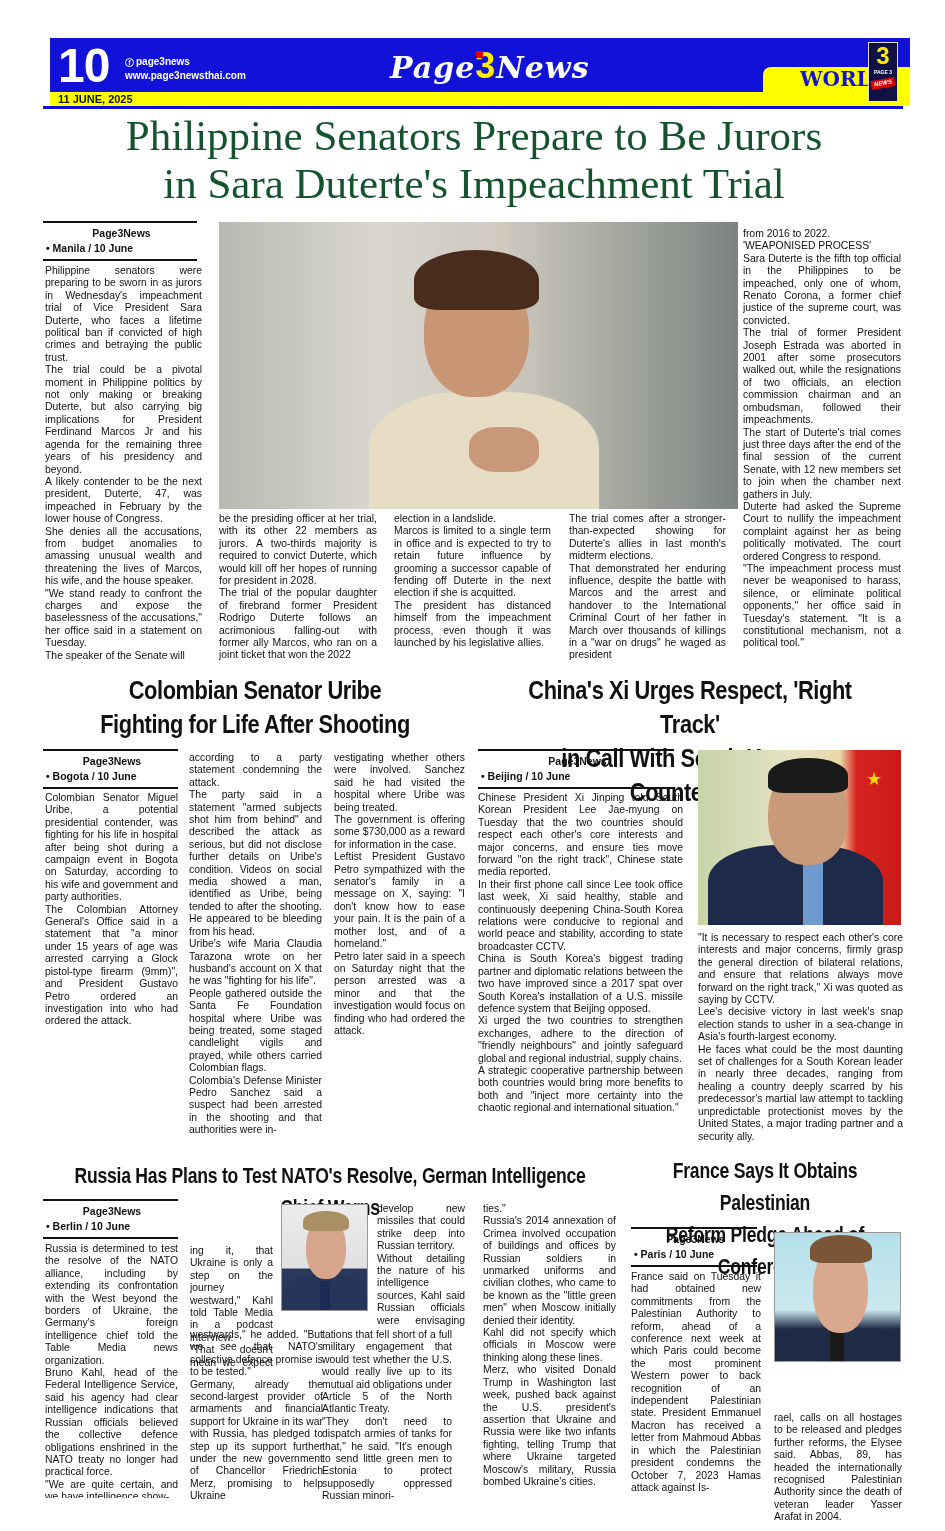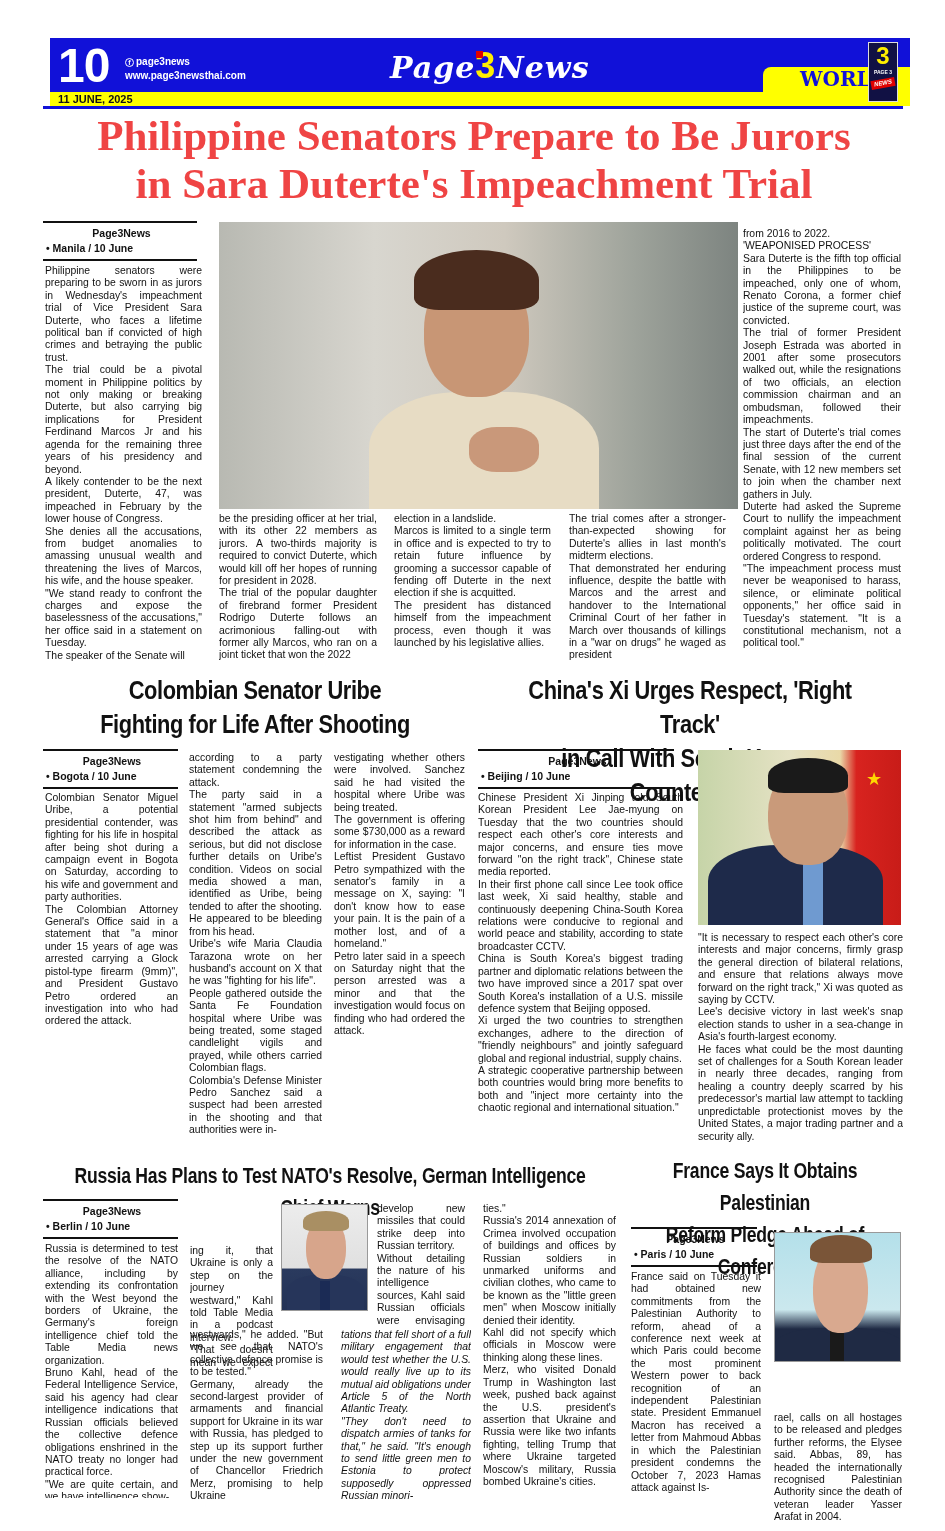--- a/index.html
+++ b/index.html
@@ -18,21 +18,21 @@
   .logo { position: absolute; left: 340px; top: 8px; font-family: "DejaVu Serif", serif; font-weight: bold; font-style: italic; font-size: 30px; color: #fff; letter-spacing: 1px; line-height: 40px; }
   .logo .three { color: #ffee00; font-style: normal; font-family: "Liberation Sans", sans-serif; font-size: 36px; position: relative; }
   .logo .three::before { content: ""; position: absolute; left: 1px; top: 6px; width: 7px; height: 7px; background: #e00000; }
   .section-label { position: absolute; left: 750px; top: 28px; font-family: "DejaVu Serif", serif; font-weight: bold; font-size: 20px; color: #1111d8; line-height: 26px; }
   .mh-badge { position: absolute; left: 818px; top: 4px; width: 30px; height: 60px; background: #111144; border: 1px solid #ddd; text-align: center; }
   .mh-badge .b3 { color: #ffee00; font-weight: bold; font-size: 24px; line-height: 26px; display: block; }
   .mh-badge .bp { color: #fff; font-size: 5px; font-weight: bold; display: block; line-height: 7px; }
   .mh-badge .bn { color: #fff; background: #e00000; font-size: 6px; font-style: italic; font-weight: bold; display: block; line-height: 9px; margin: 3px 2px 0; transform: rotate(-10deg); }
 
   
-  .main-headline { position: absolute; left: 40px; top: 112px; width: 868px; text-align: center; font-family: "Liberation Serif", serif; font-weight: bold; font-size: 43px; line-height: 48px; color: #ef4444; }
+  .main-headline { position: absolute; left: 40px; top: 112px; width: 868px; text-align: center; font-family: "Liberation Serif", serif; font-weight: normal; font-size: 43px; line-height: 48px; color: #14532d; }
   .sub-headline { position: absolute; text-align: center; font-family: "Liberation Sans", sans-serif; font-weight: bold; font-size: 26px; line-height: 34px; color: #111; transform: scaleX(0.84); transform-origin: center top; letter-spacing: -0.5px; }
   .sm-headline { position: absolute; text-align: center; font-family: "Liberation Sans", sans-serif; font-weight: bold; font-size: 22px; line-height: 32px; color: #111; transform: scaleX(0.8); transform-origin: center top; letter-spacing: -0.3px; }
 
   
   .byline { position: absolute; border-top: 2px solid #111; border-bottom: 2px solid #111; padding: 3px 0 3px 3px; font-size: 10.5px; font-weight: bold; line-height: 15px; }
   .byline .agency { display: block; text-align: center; }
   .byline .place { display: block; }
 
   
   .col { position: absolute; font-family: "Liberation Sans", sans-serif; font-size: 10.4px; line-height: 12.4px; text-align: justify; color: #111; overflow: hidden; }
@@ -196,21 +196,21 @@
   <div class="ph-hair" style="left:21px; top:6px; width:46px; height:20px; background:#a98f63;"></div>
 </div>
 <div class="col" style="left:190px; top:1329px; width:133px; height:170px;">
   <p>westwards," he added. "But we see that NATO's collective defence promise is to be tested."</p>
   <p>Germany, already the second-largest provider of armaments and financial support for Ukraine in its war with Russia, has pledged to step up its support further under the new government of Chancellor Friedrich Merz, promising to help Ukraine</p>
 </div>
 <div class="col" style="left:377px; top:1203px; width:88px; height:125px;">
   <p>develop new missiles that could strike deep into Russian territory.</p>
   <p>Without detailing the nature of his intelligence sources, Kahl said Russian officials were envisaging confron-</p>
 </div>
-<div class="col" style="left:341px; top:1329px; width:130px; height:170px;font-style:italic;">
+<div class="col" style="left:322px; top:1329px; width:130px; height:170px;">
   <p>tations that fell short of a full military engagement that would test whether the U.S. would really live up to its mutual aid obligations under Article 5 of the North Atlantic Treaty.</p>
   <p>"They don't need to dispatch armies of tanks for that," he said. "It's enough to send little green men to Estonia to protect supposedly oppressed Russian minori-</p>
 </div>
 <div class="col" style="left:483px; top:1203px; width:133px; height:290px;">
   <p>ties."</p>
   <p>Russia's 2014 annexation of Crimea involved occupation of buildings and offices by Russian soldiers in unmarked uniforms and civilian clothes, who came to be known as the "little green men" when Moscow initially denied their identity.</p>
   <p>Kahl did not specify which officials in Moscow were thinking along these lines.</p>
   <p>Merz, who visited Donald Trump in Washington last week, pushed back against the U.S. president's assertion that Ukraine and Russia were like two infants fighting, telling Trump that where Ukraine targeted Moscow's military, Russia bombed Ukraine's cities.</p>
 </div>
 

